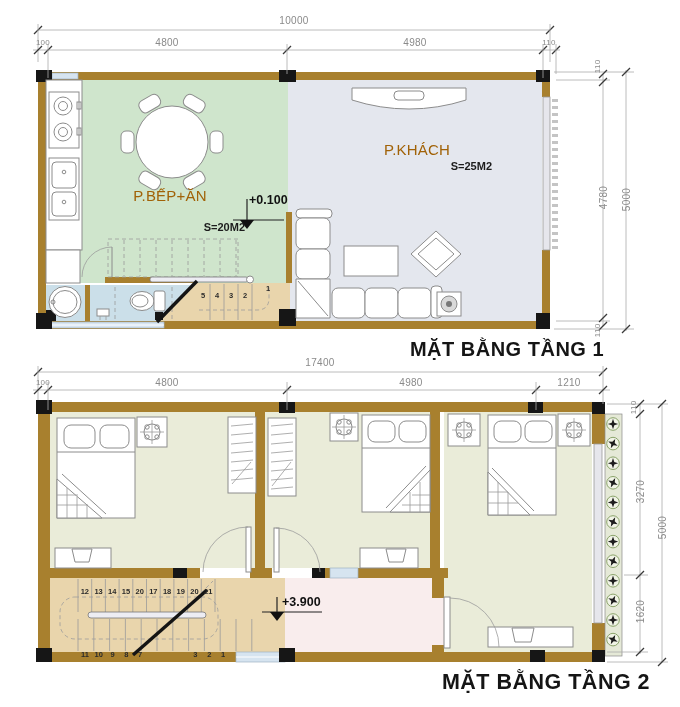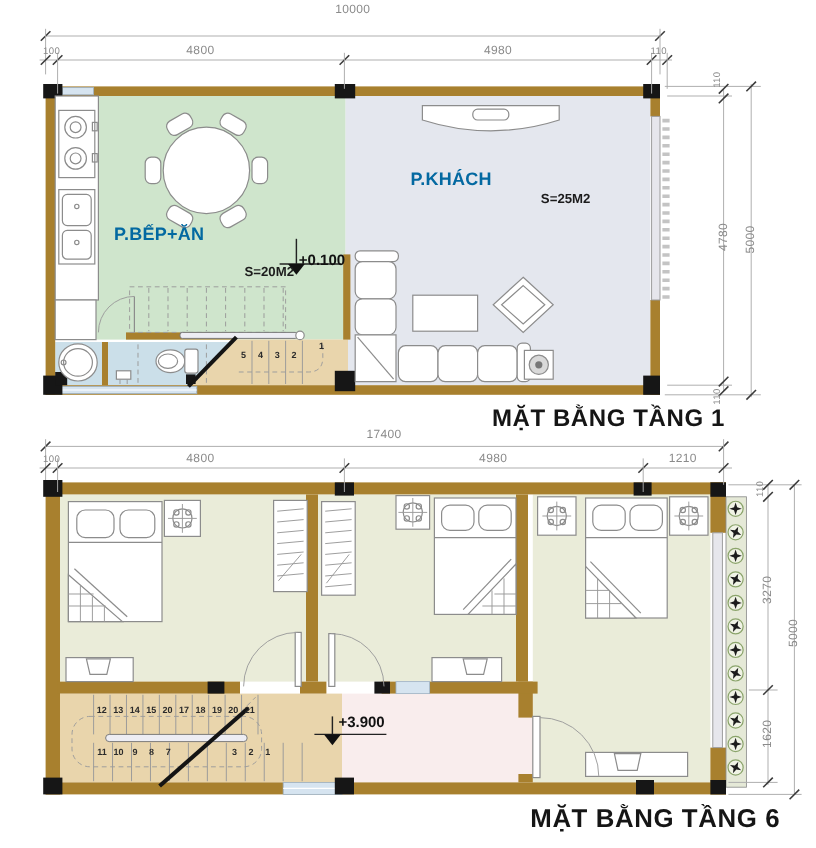--- a/index.html
+++ b/index.html
@@ -22,21 +22,21 @@
   .lvl-tri{fill:#111}
   .plant-c{fill:#f0f3e5;stroke:#8ba46b;stroke-width:1}
   .plant-s{fill:#1c1c1c}
   .win{fill:var(--window);stroke:#9fb2c4;stroke-width:.7}
   .glass{fill:#e6e6ec;stroke:#9a9a9a;stroke-width:.8}
   .rail{fill:#ededf3;stroke:#777;stroke-width:.8}
   
   .dim{position:absolute;font-size:10px;line-height:1.1;color:var(--dim);text-align:center;letter-spacing:.3px}
   .dim.sm{font-size:8px}
   .vdim{transform:rotate(-90deg)}
-  .rname{position:absolute;text-align:left;font-weight:bold;font-size:15px;line-height:1.1;color:#0369a1;letter-spacing:.2px}
+  .rname{position:absolute;text-align:center;font-weight:normal;font-size:15px;line-height:1.1;color:#a16207;letter-spacing:.2px}
   .rarea{position:absolute;text-align:right;font-weight:bold;font-size:11px;line-height:1.1;color:#1c1c1c}
   .lvltxt{position:absolute;font-weight:bold;font-size:12.5px;line-height:1.1;color:#111}
   .steps{position:absolute;display:flex}
   .steps span{flex:1;text-align:center;font-size:7.5px;font-weight:bold;color:#2b2b2b;line-height:1}
   .stepnum{position:absolute;font-size:7.5px;font-weight:bold;color:#2b2b2b;text-align:center;line-height:1}
   .title{position:absolute;text-align:center;font-weight:bold;font-size:20px;line-height:1.2;color:#151515;letter-spacing:.5px}
 </style>
 </head>
 <body>
 
@@ -527,36 +527,36 @@
     <line x1="636" y1="408" x2="644" y2="400" class="tick"></line>
     <line x1="636" y1="418" x2="644" y2="410" class="tick"></line>
     <line x1="636" y1="579" x2="644" y2="571" class="tick"></line>
     <line x1="636" y1="656" x2="644" y2="648" class="tick"></line>
     <line x1="662" y1="404" x2="662" y2="662" class="dim-ln"></line>
     <line x1="658" y1="408" x2="666" y2="400" class="tick"></line>
     <line x1="658" y1="666" x2="666" y2="658" class="tick"></line>
   </g>
 </svg>
 
-<div class="dim" style="left:244px;top:3px;width:100px">10000</div>
+<div class="dim" style="left:244px;top:15px;width:100px">10000</div>
 <div class="dim sm" style="left:23px;top:39px;width:40px">100</div>
 <div class="dim" style="left:117px;top:37px;width:100px">4800</div>
 <div class="dim" style="left:365px;top:37px;width:100px">4980</div>
 <div class="dim sm" style="left:529px;top:39px;width:40px">110</div>
 
 <div class="dim sm vdim" style="left:576px;top:62px;width:44px">110</div>
 <div class="dim vdim" style="left:581px;top:192px;width:44px">4780</div>
 <div class="dim sm vdim" style="left:576px;top:326px;width:44px">110</div>
 <div class="dim vdim" style="left:604px;top:194px;width:44px">5000</div>
 
 <div class="rname" style="left:95px;top:188px;width:150px">P.BẾP+ĂN</div>
 <div class="rarea" style="left:95px;top:221px;width:150px">S=20M2</div>
 <div class="rname" style="left:342px;top:142px;width:150px">P.KHÁCH</div>
 <div class="rarea" style="left:342px;top:160px;width:150px">S=25M2</div>
-<div class="lvltxt" style="left:249px;top:211px">+0.100</div>
+<div class="lvltxt" style="left:249px;top:194px">+0.100</div>
 
 <div class="steps" style="left:196px;top:292px;width:56px">
       <span>5</span>
       <span>4</span>
       <span>3</span>
       <span>2</span>
     </div>
 <div class="stepnum" style="left:262px;top:285px;width:12px">1</div>
 
 <div class="title" style="left:392px;top:337px;width:230px">MẶT BẰNG TẦNG 1</div>
@@ -579,29 +579,29 @@
       <span>13</span>
       <span>14</span>
       <span>15</span>
       <span>20</span>
       <span>17</span>
       <span>18</span>
       <span>19</span>
       <span>20</span>
       <span>21</span>
     </div>
-<div class="steps" style="left:78px;top:623px;width:152px">
+<div class="steps" style="left:78px;top:651px;width:152px">
       <span>11</span>
       <span>10</span>
       <span>9</span>
       <span>8</span>
       <span>7</span>
       <span></span>
       <span></span>
       <span></span>
       <span>3</span>
       <span>2</span>
       <span>1</span>
     </div>
 
-<div class="title" style="left:416px;top:670px;width:260px;font-size:21.5px">MẶT BẰNG TẦNG 6</div>
+<div class="title" style="left:416px;top:670px;width:260px;font-size:21.5px">MẶT BẰNG TẦNG 2</div>
 
 </div>
 
 </body></html>

